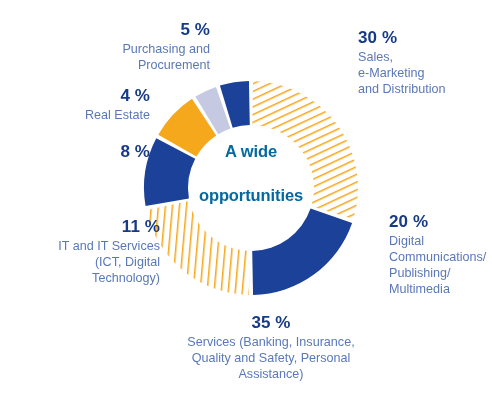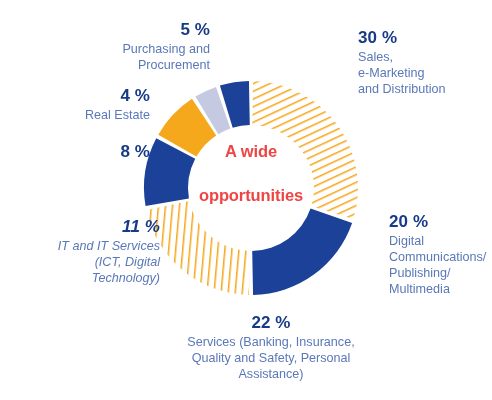--- a/index.html
+++ b/index.html
@@ -34,21 +34,21 @@
     width: 492px;
     height: 400px;
     display: block;
   }
   .center-text {
     position: absolute;
     left: 191px;
     top: 141px;
     width: 120px;
     text-align: center;
-    color: #ef4444;
+    color: #0369a1;
     font-weight: bold;
     font-size: 16.5px;
     line-height: 1.32;
     letter-spacing: -0.1px;
   }
   .callout {
     position: absolute;
     color: #5A78B8;
     font-size: 12.6px;
     line-height: 1.26;
@@ -67,21 +67,21 @@
     white-space: pre-line;
   }
   .align-right { text-align: right; }
   .align-left  { text-align: left; margin-left: 27px; }
   .align-center{ text-align: center; }
 
   
   #callout-purchasing { left: 48px;  top: 18px;  width: 162px; }
   #callout-realestate { left: 10px;  top: 84px;  width: 140px; }
   #callout-food       { left: 2px;   top: 140px; width: 148px; }
-  #callout-it         { left: 2px;   top: 215px; width: 158px; font-style: italic; }
+  #callout-it         { left: 2px;   top: 215px; width: 158px; }
   #callout-sales      { left: 331px; top: 26px;  width: 152px; }
   #callout-digital    { left: 362px; top: 210px; width: 120px; }
   #callout-services   { left: 181px; top: 311px; width: 180px; }
 </style>
 </head>
 <body>
 
 <div id="infographic">
   <div class="chart-wrap">
 
@@ -143,20 +143,20 @@
 
     <div class="callout align-left" id="callout-digital">
       <span class="pct">20 %</span>
       <span class="desc">Digital
 Communications/
 Publishing/
 Multimedia</span>
     </div>
 
     <div class="callout align-center" id="callout-services">
-      <span class="pct">22 %</span>
+      <span class="pct">35 %</span>
       <span class="desc">Services (Banking, Insurance,
 Quality and Safety, Personal
 Assistance)</span>
     </div>
 
   </div>
 </div>
 
 </body></html>

